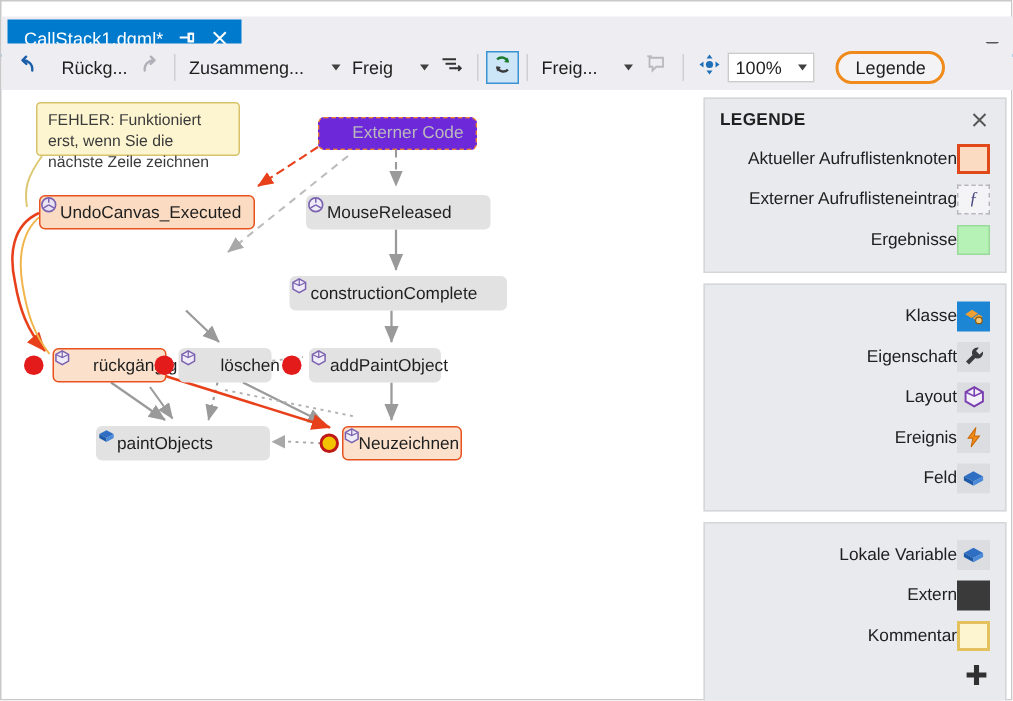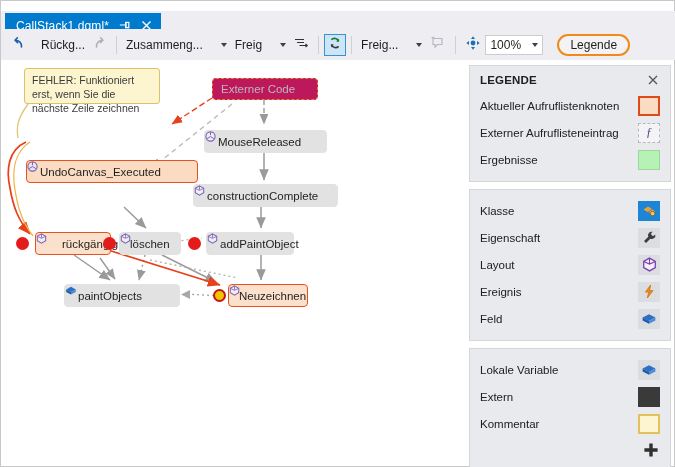--- a/index.html
+++ b/index.html
@@ -39,33 +39,33 @@
 
   
   .canvas{position:absolute;left:1px;top:59px;width:463px;height:406px;background:#ffffff;overflow:hidden;}
   .canvas svg{position:absolute;left:0;top:0;}
 
   .node{position:absolute;box-sizing:border-box;display:flex;align-items:center;gap:5px;
         font-size:11.5px;color:#1f1f1f;white-space:nowrap;padding:0 8px;border-radius:4px;cursor:pointer;}
   .node.grey{background:#e2e2e2;border:1px solid #e2e2e2;}
   .node.cur{background:#fbdcc2;border:1.6px solid #e8521e;}
   .node.cur2{background:#fbe1cb;border:1.6px solid #e8521e;}
-  .node.ext{background:#be185d;border:1.5px dashed #ef8136;color:#b9b9bd;justify-content:flex-start;}
+  .node.ext{background:#6d28d9;border:1.5px dashed #ef8136;color:#b9b9bd;justify-content:flex-end;}
   .node.comment{background:#fcf5cf;border:1px solid #d8c36a;border-radius:3px;
         white-space:normal;align-items:flex-start;padding:5px 7px;line-height:1.32;color:#3b3b3b;font-size:10.5px;display:block;}
   .bp{position:absolute;width:13px;height:13px;border-radius:50%;background:#e31b1b;}
   .bp.active{background:#f3c300;border:2.2px solid #c01717;box-sizing:border-box;}
 
   
   .legend{position:absolute;left:468px;top:64px;width:202px;}
   .lg-group{background:#e9eaee;border:1px solid #d5d6da;box-sizing:border-box;width:202px;margin-bottom:7px;padding:7px 10px 8px 10px;}
   .lg-head{display:flex;align-items:center;justify-content:space-between;margin-bottom:5px;}
   .lg-title{font-size:11.5px;font-weight:bold;color:#202020;letter-spacing:.2px;}
   .lg-close{width:14px;height:14px;cursor:pointer;}
-  .lg-row{display:flex;align-items:center;justify-content:space-between;height:27px;}
+  .lg-row{display:flex;align-items:center;justify-content:flex-end;height:27px;}
   .lg-label{font-size:11.5px;color:#202020;}
   .sw{width:22px;height:20px;box-sizing:border-box;display:flex;align-items:center;justify-content:center;}
   .sw.box-cur{background:#fbdcc2;border:2px solid #e0491a;}
   .sw.box-ext{background:#f4f4f6;border:1.5px dashed #b8b8bc;font-style:italic;color:#4a4a80;font-size:12px;font-family:"Liberation Serif",serif;}
   .sw.box-res{background:#b6f2b6;border:1px solid #9bd99b;}
   .sw.icon{background:#dcdde1;}
   .sw.box-extern{background:#3a3a3a;}
   .sw.box-comment{background:#fcf5cf;border:2px solid #e3c25e;}
   .lg-plus{display:flex;justify-content:flex-end;padding-top:4px;}
 </style>
@@ -236,21 +236,21 @@
 
       <path d="M98,198 L113,219" stroke="#9a9a9a" stroke-width="1.4" fill="none" marker-end="url(#ag)"></path>
     </svg>
 
     <div class="node comment" style="left:22px;top:8px;width:136px;height:36px;">FEHLER: Funktioniert erst, wenn Sie die nächste Zeile zeichnen</div>
 
     <div class="node ext" style="left:210px;top:18px;width:106px;height:22px;">
       <span>Externer Code</span>
     </div>
 
-    <div class="node cur" style="left:24px;top:70px;width:172px;height:23px;margin-top:30px;">
+    <div class="node cur" style="left:24px;top:70px;width:144px;height:23px;">
       <span>
         <svg width="11" height="11" viewBox="0 0 11 11">
             <circle cx="5.5" cy="5.5" r="4.6" fill="#e9e4f4" stroke="#7b62b0" stroke-width="1.1"></circle>
             <path d="M5.5 1.2 L5.5 4.2 M2.1 7.6 L5.5 5.6 M8.9 7.6 L5.5 5.6" stroke="#7b62b0" stroke-width="1"></path>
           </svg>
       </span>
       <span>UndoCanvas_Executed</span>
     </div>
 
     <div class="node grey" style="left:202px;top:70px;width:123px;height:23px;">
@@ -279,21 +279,21 @@
       <span>
         <svg width="11" height="11" viewBox="0 0 12 12">
             <path d="M6 1 L10.6 3.6 V8.4 L6 11 L1.4 8.4 V3.6 Z" fill="#efecf7" stroke="#7b62b0" stroke-width="1.1"></path>
             <path d="M6 1 L6 5.2 M1.4 3.6 L6 5.8 L10.6 3.6" stroke="#7b62b0" stroke-width=".9" fill="none"></path>
           </svg>
       </span>
       <span>rückgängig</span>
     </div>
 
     <div class="bp" style="left:101px;top:177px;"></div>
-    <div class="node grey" style="left:117px;top:172px;width:62px;height:23px;padding:0 5px;">
+    <div class="node grey" style="left:117px;top:172px;width:62px;height:23px;padding:0 22px;">
       <span>
         <svg width="11" height="11" viewBox="0 0 12 12">
             <path d="M6 1 L10.6 3.6 V8.4 L6 11 L1.4 8.4 V3.6 Z" fill="#efecf7" stroke="#7b62b0" stroke-width="1.1"></path>
             <path d="M6 1 L6 5.2 M1.4 3.6 L6 5.8 L10.6 3.6" stroke="#7b62b0" stroke-width=".9" fill="none"></path>
           </svg>
       </span>
       <span>löschen</span>
     </div>
 
     <div class="bp" style="left:186px;top:177px;"></div>

